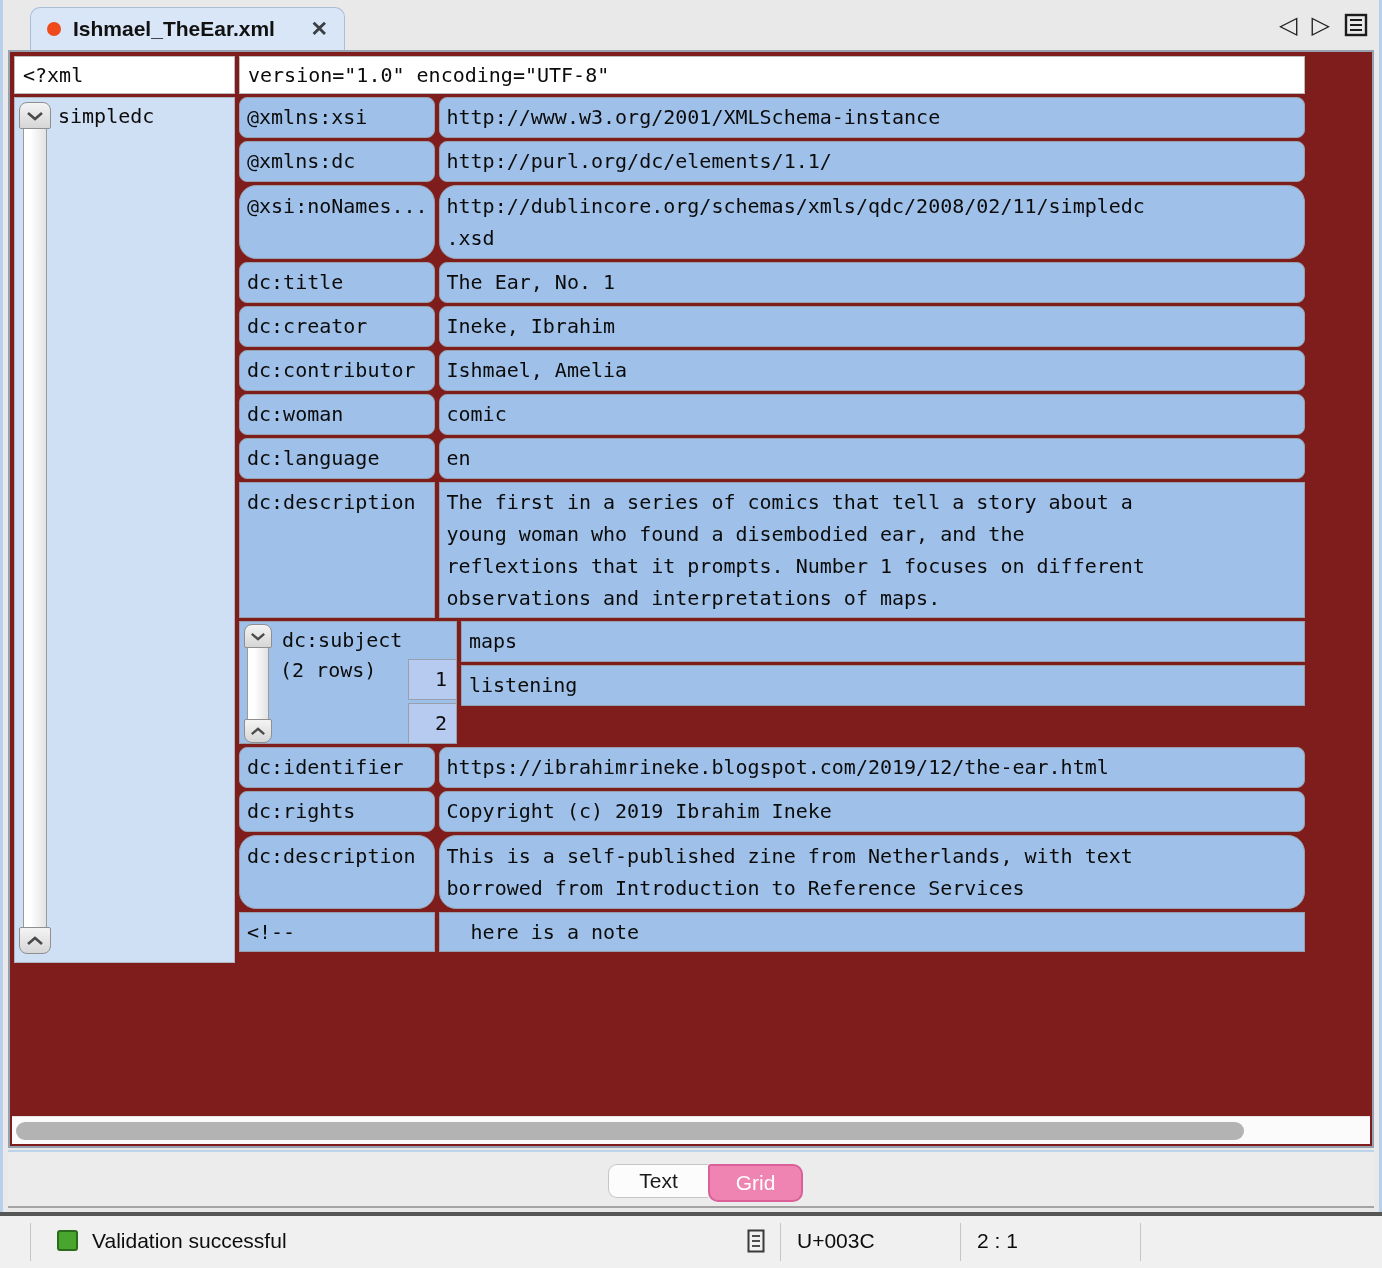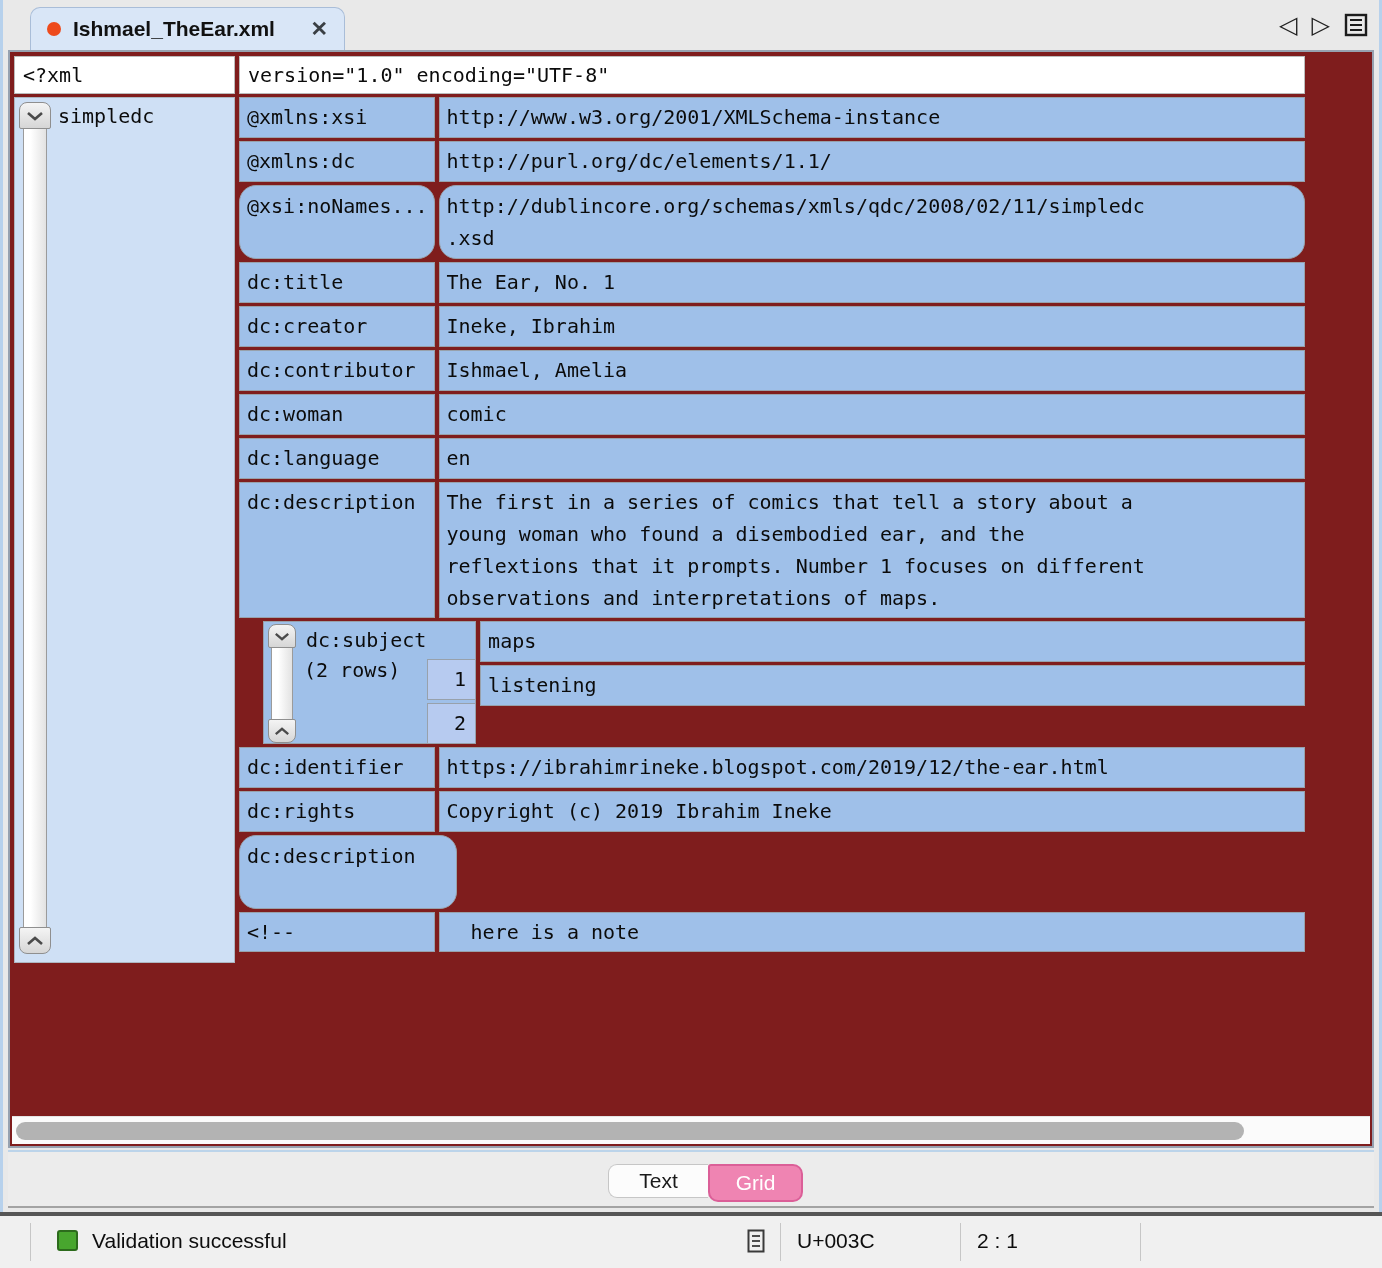--- a/index.html
+++ b/index.html
@@ -61,28 +61,28 @@
   .h-sub .btn{height:24px;}
   .chev{stroke:#4a4a4a;stroke-width:2.6;fill:none;}
 
   
   .rows{display:flex;flex-direction:column;gap:3px;width:1066px;}
   .row{display:flex;gap:4px;}
   .ncell,.vcell{background:var(--cell-blue);border:1px solid var(--border-gray);
                 white-space:pre-wrap;word-break:break-word;padding-left:7px;}
   .ncell{width:218px;}
   .vcell{width:970px;}
-  .h1 .ncell,.h1 .vcell{height:41px;line-height:39px;white-space:pre;}
+  .h1 .ncell,.h1 .vcell{height:41px;line-height:39px;white-space:pre;border-radius:8px;}
   .h2 .ncell,.h2 .vcell{height:74px;line-height:32px;padding-top:4px;border-radius:17px;}
   .h2 .ncell{line-height:32px;}
   .h4 .ncell,.h4 .vcell{height:136px;line-height:32px;padding-top:3px;}
   .hc .ncell,.hc .vcell{height:40px;line-height:38px;white-space:pre;}
 
   
-  .subject{display:flex;gap:4px;margin-left:24px;}
+  .subject{display:flex;gap:4px;}
   .subj-left{position:relative;width:218px;height:123px;background:var(--cell-blue);
              border:1px solid var(--border-gray);}
   .subj-label{position:absolute;left:42px;top:3px;line-height:30px;}
   .subj-rows-label{position:absolute;left:40px;top:33px;line-height:30px;}
   .numcell{position:absolute;right:-1px;width:49px;height:41px;background:var(--num-blue);
            border:1px solid var(--border-gray);text-align:right;padding-right:9px;line-height:39px;}
   .num1{top:37px;} .num2{top:81px;}
   .subj-right{display:flex;flex-direction:column;gap:3px;width:844px;}
   .subj-header{height:35px;line-height:33px;padding-left:7px;color:#ffffff;
                background:linear-gradient(180deg,var(--sel-top) 0%,#1d4d94 18%,var(--sel-mid) 55%,var(--sel-bot) 100%);
@@ -236,20 +236,22 @@
         <div class="row h1">
           <div class="ncell mono">dc:identifier</div>
           <div class="vcell mono">https://ibrahimrineke.blogspot.com/2019/12/the-ear.html</div>
         </div>
         <div class="row h1">
           <div class="ncell mono">dc:rights</div>
           <div class="vcell mono">Copyright (c) 2019 Ibrahim Ineke</div>
         </div>
         <div class="row h2">
           <div class="ncell mono">dc:description</div>
+          <div class="vcell mono">This is a self-published zine from Netherlands, with text
+borrowed from Introduction to Reference Services</div>
         </div>
         <div class="row hc">
           <div class="ncell mono">&lt;!--</div>
           <div class="vcell mono">  here is a note</div>
         </div>
       </div>
     </div>
 
     <div class="scrollstrip">
       <div class="thumb"></div>

